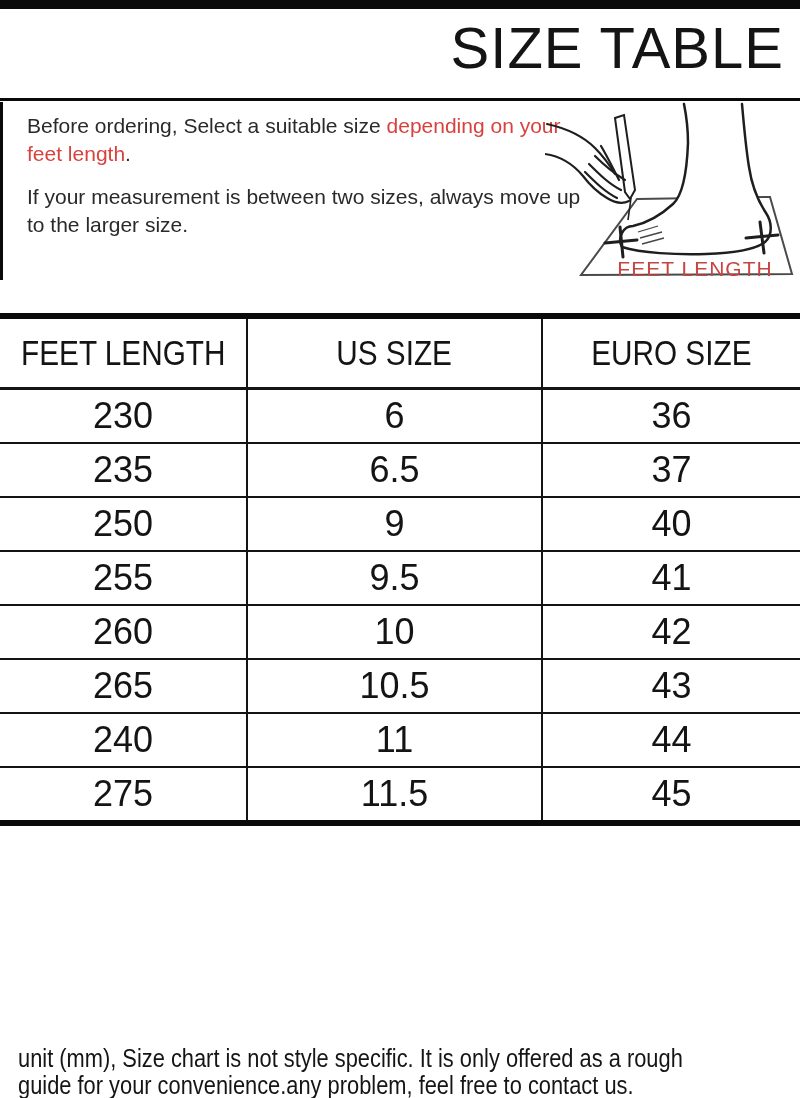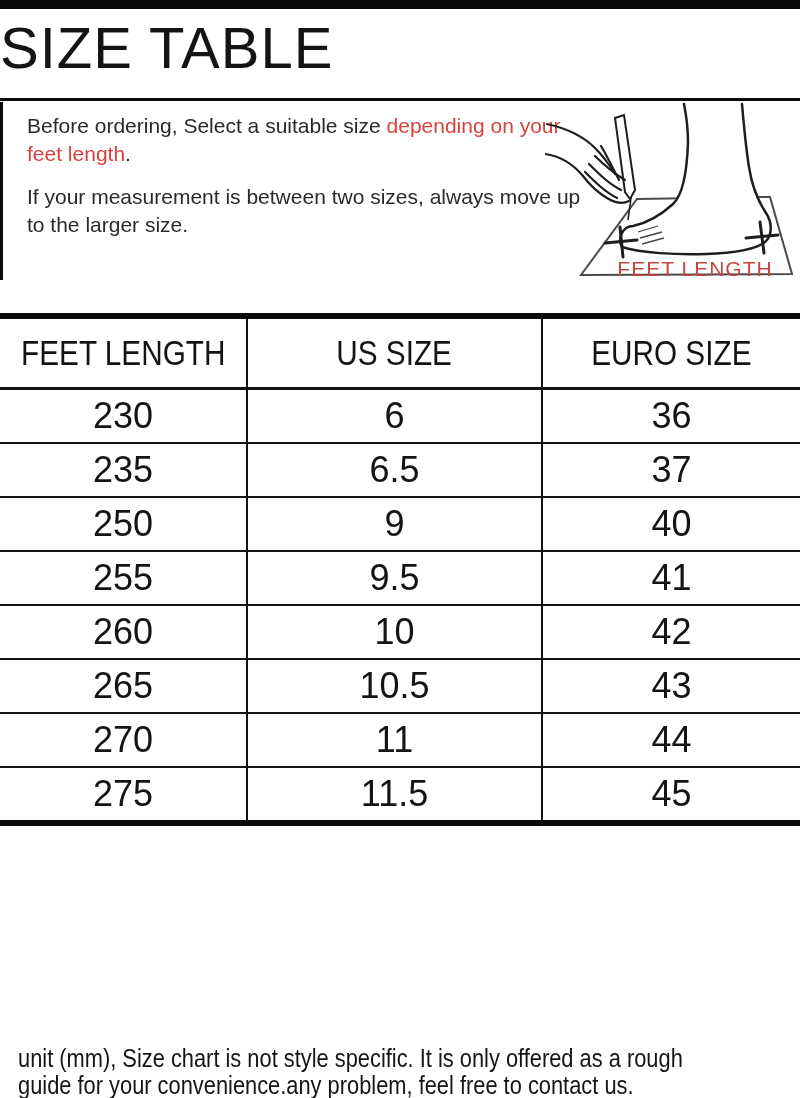--- a/index.html
+++ b/index.html
@@ -2,21 +2,21 @@
 <html><head>
 <meta charset="utf-8">
 <style>
   html, body { margin:0; padding:0; background:#ffffff; }
   body {
     width:800px; height:1098px; position:relative; overflow:hidden;
     font-family:"Liberation Sans", sans-serif; color:#1e1e1e;
   }
   .topbar { position:absolute; top:0; left:0; width:800px; height:9px; background:#0a0a0a; }
   .page-title {
-    position:absolute; top:14px; left:0; width:784px; text-align:left;
+    position:absolute; top:14px; left:0; width:784px; text-align:right;
     font-size:58px; font-weight:400; letter-spacing:1px; color:#141414;
   }
   .title-divider { position:absolute; top:98px; left:0; width:800px; height:3px; background:#0a0a0a; }
   .left-bar { position:absolute; top:102px; left:0; width:3px; height:178px; background:#0a0a0a; }
 
   .instructions {
     position:absolute; top:112px; left:27px; width:540px;
     font-size:21px; line-height:28px; color:#2a2a2a;
   }
   .instructions .para { margin:0 0 15px 0; }
@@ -140,21 +140,21 @@
         <td>260</td>
         <td>10</td>
         <td>42</td>
       </tr>
     <tr>
         <td>265</td>
         <td>10.5</td>
         <td>43</td>
       </tr>
     <tr>
-        <td>270</td>
+        <td>240</td>
         <td>11</td>
         <td>44</td>
       </tr>
     <tr>
         <td>275</td>
         <td>11.5</td>
         <td>45</td>
       </tr>
   </tbody>
 </table>

